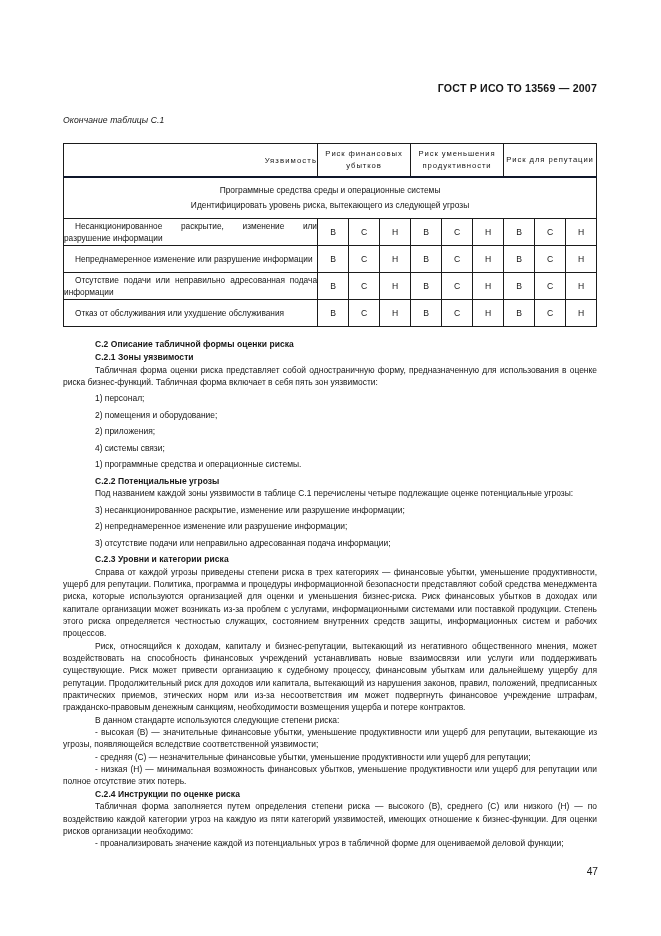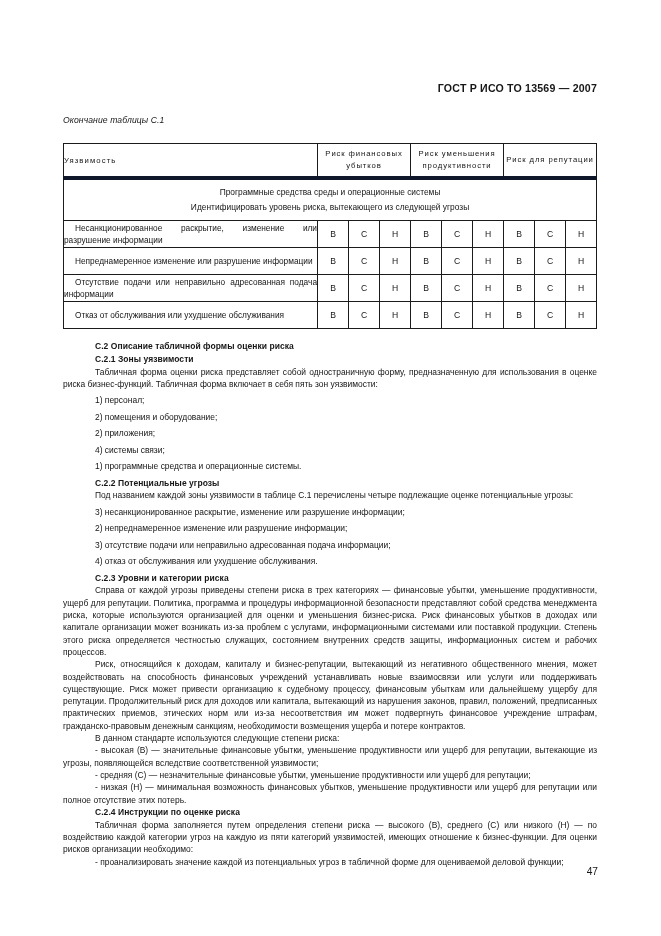--- a/index.html
+++ b/index.html
@@ -56,34 +56,34 @@
     font-size: 7.7px;
   }
   table.risk-table td,
   table.risk-table th {
     border: 1px solid #1b1b1b;
     padding: 0;
     vertical-align: middle;
     font-weight: normal;
   }
   th.col-vuln {
-    text-align: left;
+    text-align: right;
     letter-spacing: 1.1px;
     height: 32px;
     padding: 0 4px;
   }
   th.col-group {
     text-align: center;
     letter-spacing: 0.9px;
     line-height: 1.55;
     height: 32px;
     padding: 0 3px;
   }
   tr.section-row td {
-    border-top: 4px solid #0f172a;
+    border-top: 2px solid #0f172a;
     text-align: center;
     padding: 5px 4px 6px 4px;
     line-height: 1.75;
     font-size: 8.4px;
   }
   tr.section-row td div {
     display: block;
   }
   td.threat {
     padding: 3px 4px 4px 6px;
@@ -244,21 +244,20 @@
       <div class="li">2) помещения и оборудование;</div>
       <div class="li">2) приложения;</div>
       <div class="li">4) системы связи;</div>
       <div class="li">1) программные средства и операционные системы.</div>
 
       <div class="h3">С.2.2 Потенциальные угрозы</div>
       <p class="para">Под названием каждой зоны уязвимости в таблице С.1 перечислены четыре подлежащие оценке потенциальные угрозы:</p>
       <div class="li">3) несанкционированное раскрытие, изменение или разрушение информации;</div>
       <div class="li">2) непреднамеренное изменение или разрушение информации;</div>
       <div class="li">3) отсутствие подачи или неправильно адресованная подача информации;</div>
-      <div class="li">4) отказ от обслуживания или ухудшение обслуживания.</div>
 
       <div class="h3">С.2.3 Уровни и категории риска</div>
       <p class="para">Справа от каждой угрозы приведены степени риска в трех категориях — финансовые убытки, уменьшение продуктивности, ущерб для репутации. Политика, программа и процедуры информационной безопасности представляют собой средства менеджмента риска, которые используются организацией для оценки и уменьшения бизнес-риска. Риск финансовых убытков в доходах или капитале организации может возникать из-за проблем с услугами, информационными системами или поставкой продукции. Степень этого риска определяется честностью служащих, состоянием внутренних средств защиты, информационных систем и рабочих процессов.</p>
       <p class="para">Риск, относящийся к доходам, капиталу и бизнес-репутации, вытекающий из негативного общественного мнения, может воздействовать на способность финансовых учреждений устанавливать новые взаимосвязи или услуги или поддерживать существующие. Риск может привести организацию к судебному процессу, финансовым убыткам или дальнейшему ущербу для репутации. Продолжительный риск для доходов или капитала, вытекающий из нарушения законов, правил, положений, предписанных практических приемов, этических норм или из-за несоответствия им может подвергнуть финансовое учреждение штрафам, гражданско-правовым денежным санкциям, необходимости возмещения ущерба и потере контрактов.</p>
       <p class="para">В данном стандарте используются следующие степени риска:</p>
       <p class="dash">- высокая (В) — значительные финансовые убытки, уменьшение продуктивности или ущерб для репутации, вытекающие из угрозы, появляющейся вследствие соответственной уязвимости;</p>
       <p class="dash">- средняя (С) — незначительные финансовые убытки, уменьшение продуктивности или ущерб для репутации;</p>
       <p class="dash">- низкая (Н) — минимальная возможность финансовых убытков, уменьшение продуктивности или ущерб для репутации или полное отсутствие этих потерь.</p>
 
       <div class="h3">С.2.4 Инструкции по оценке риска</div>

